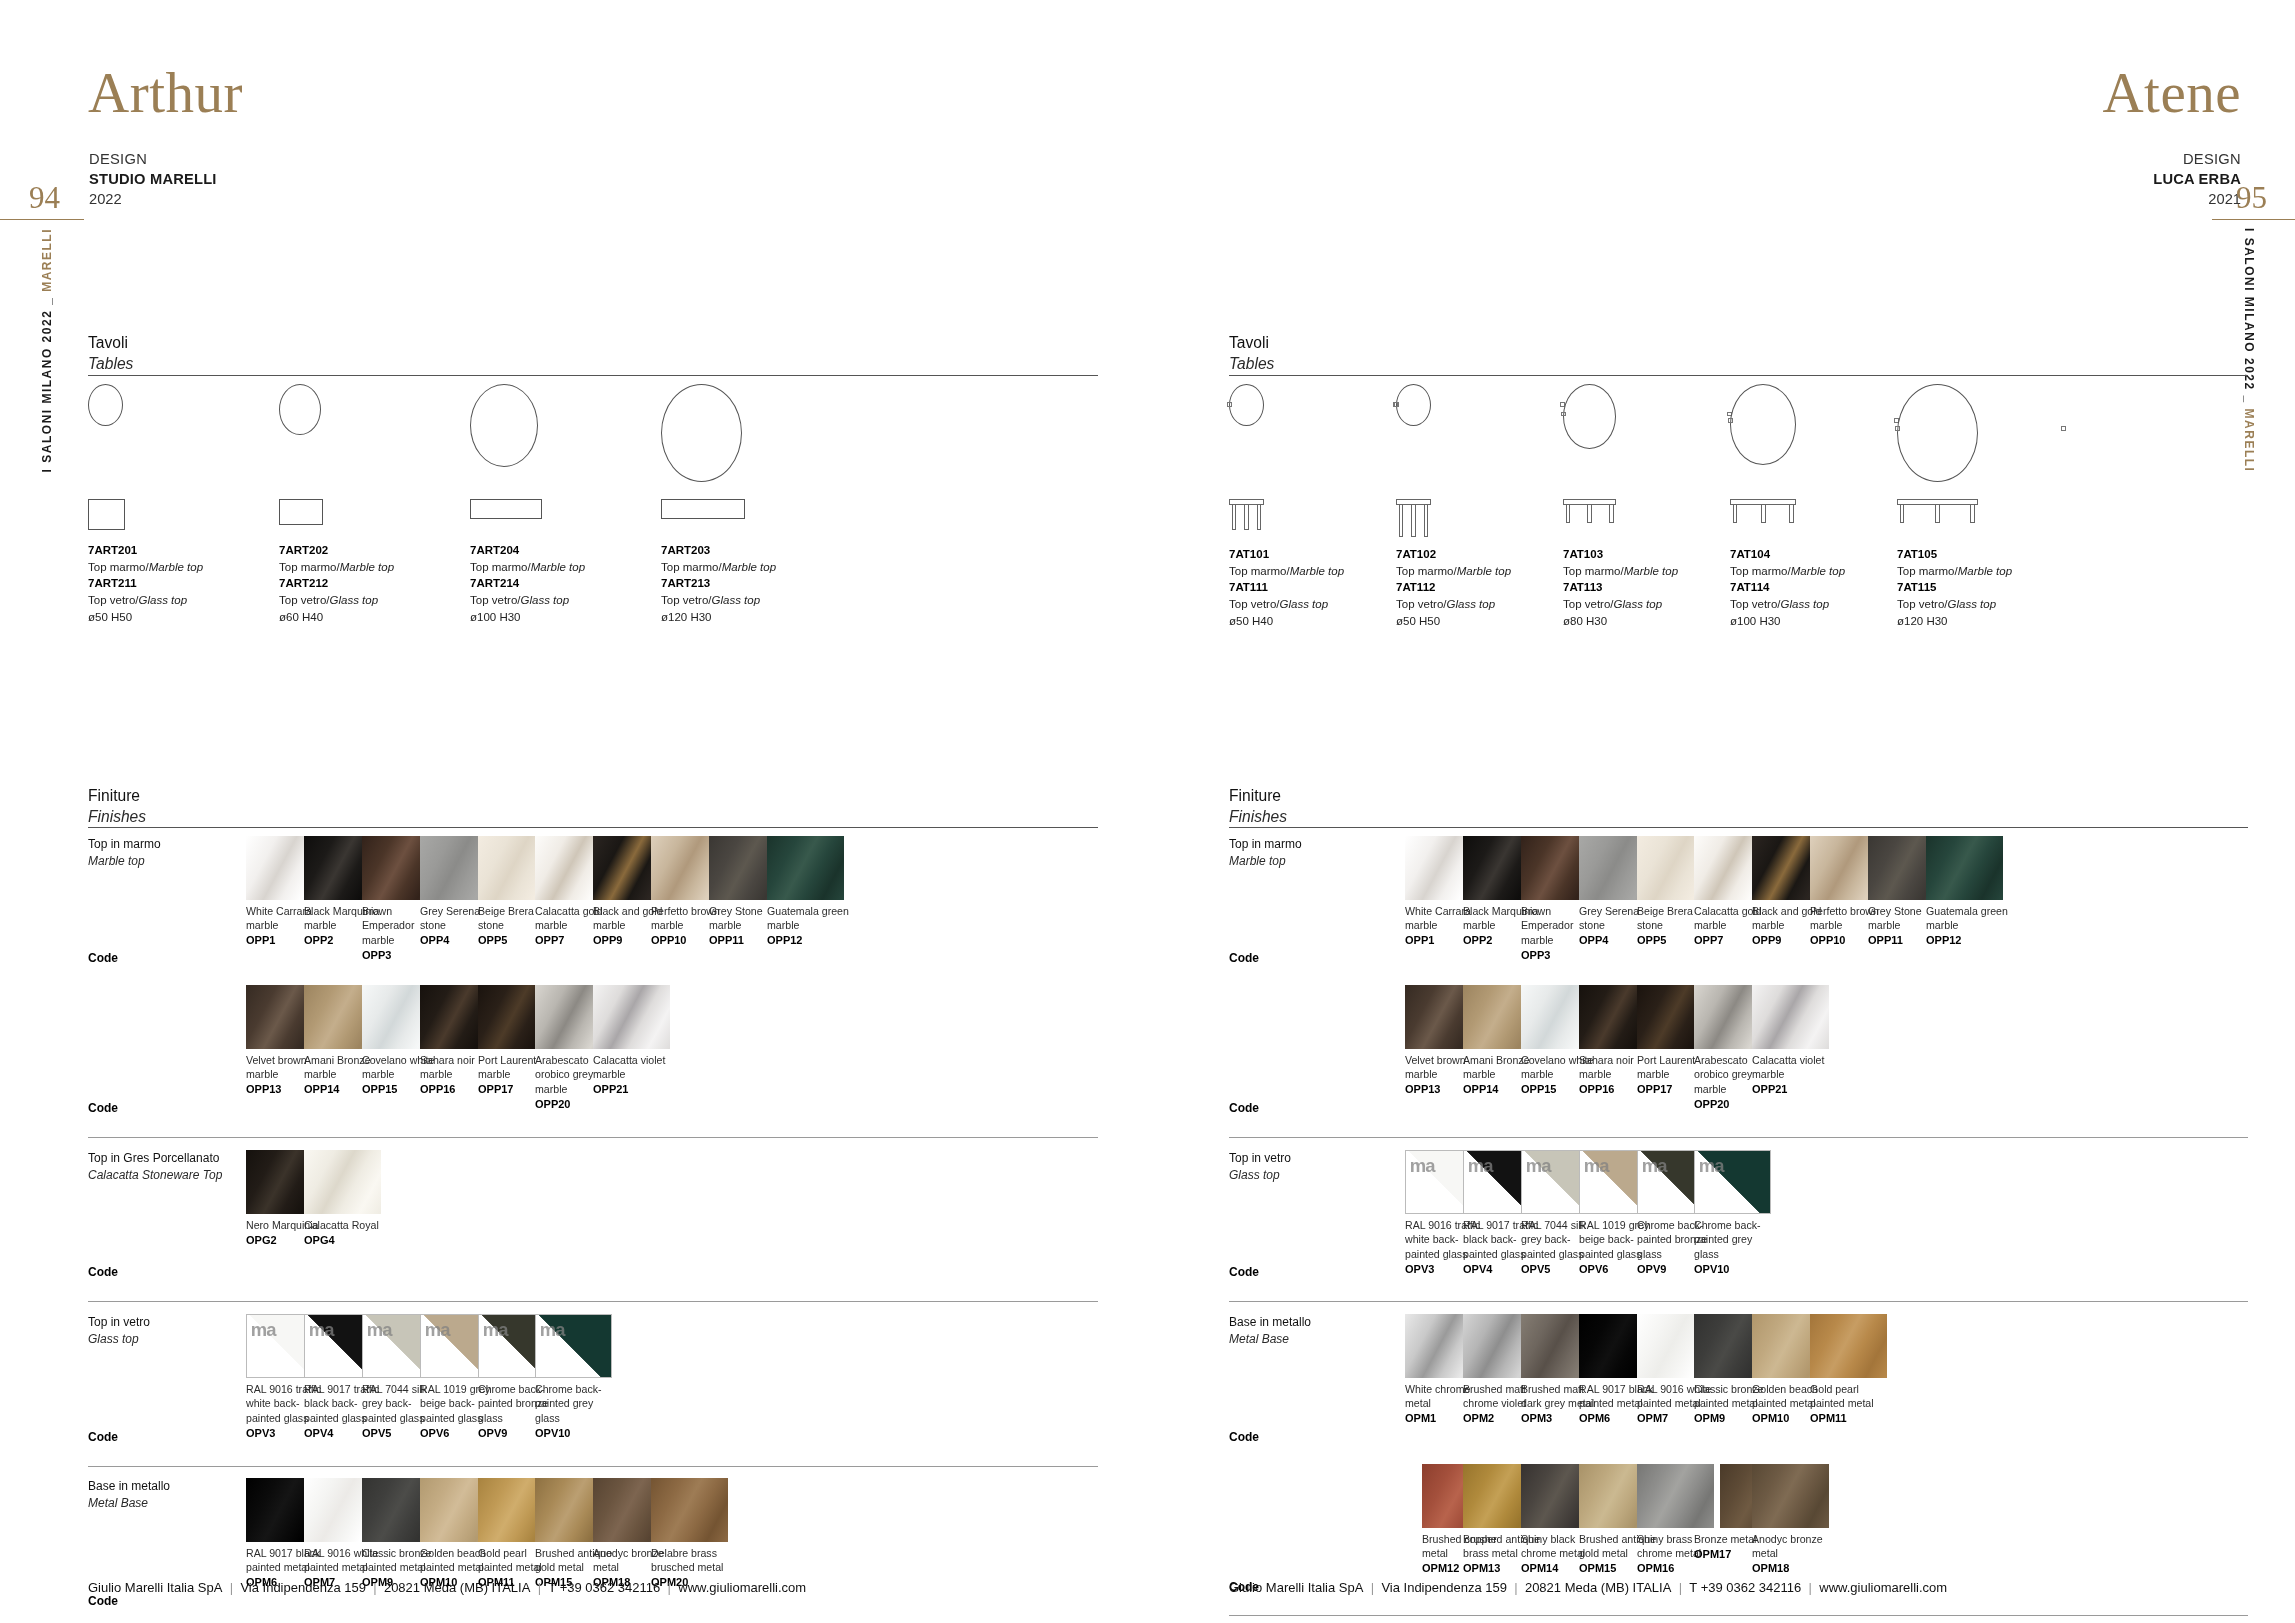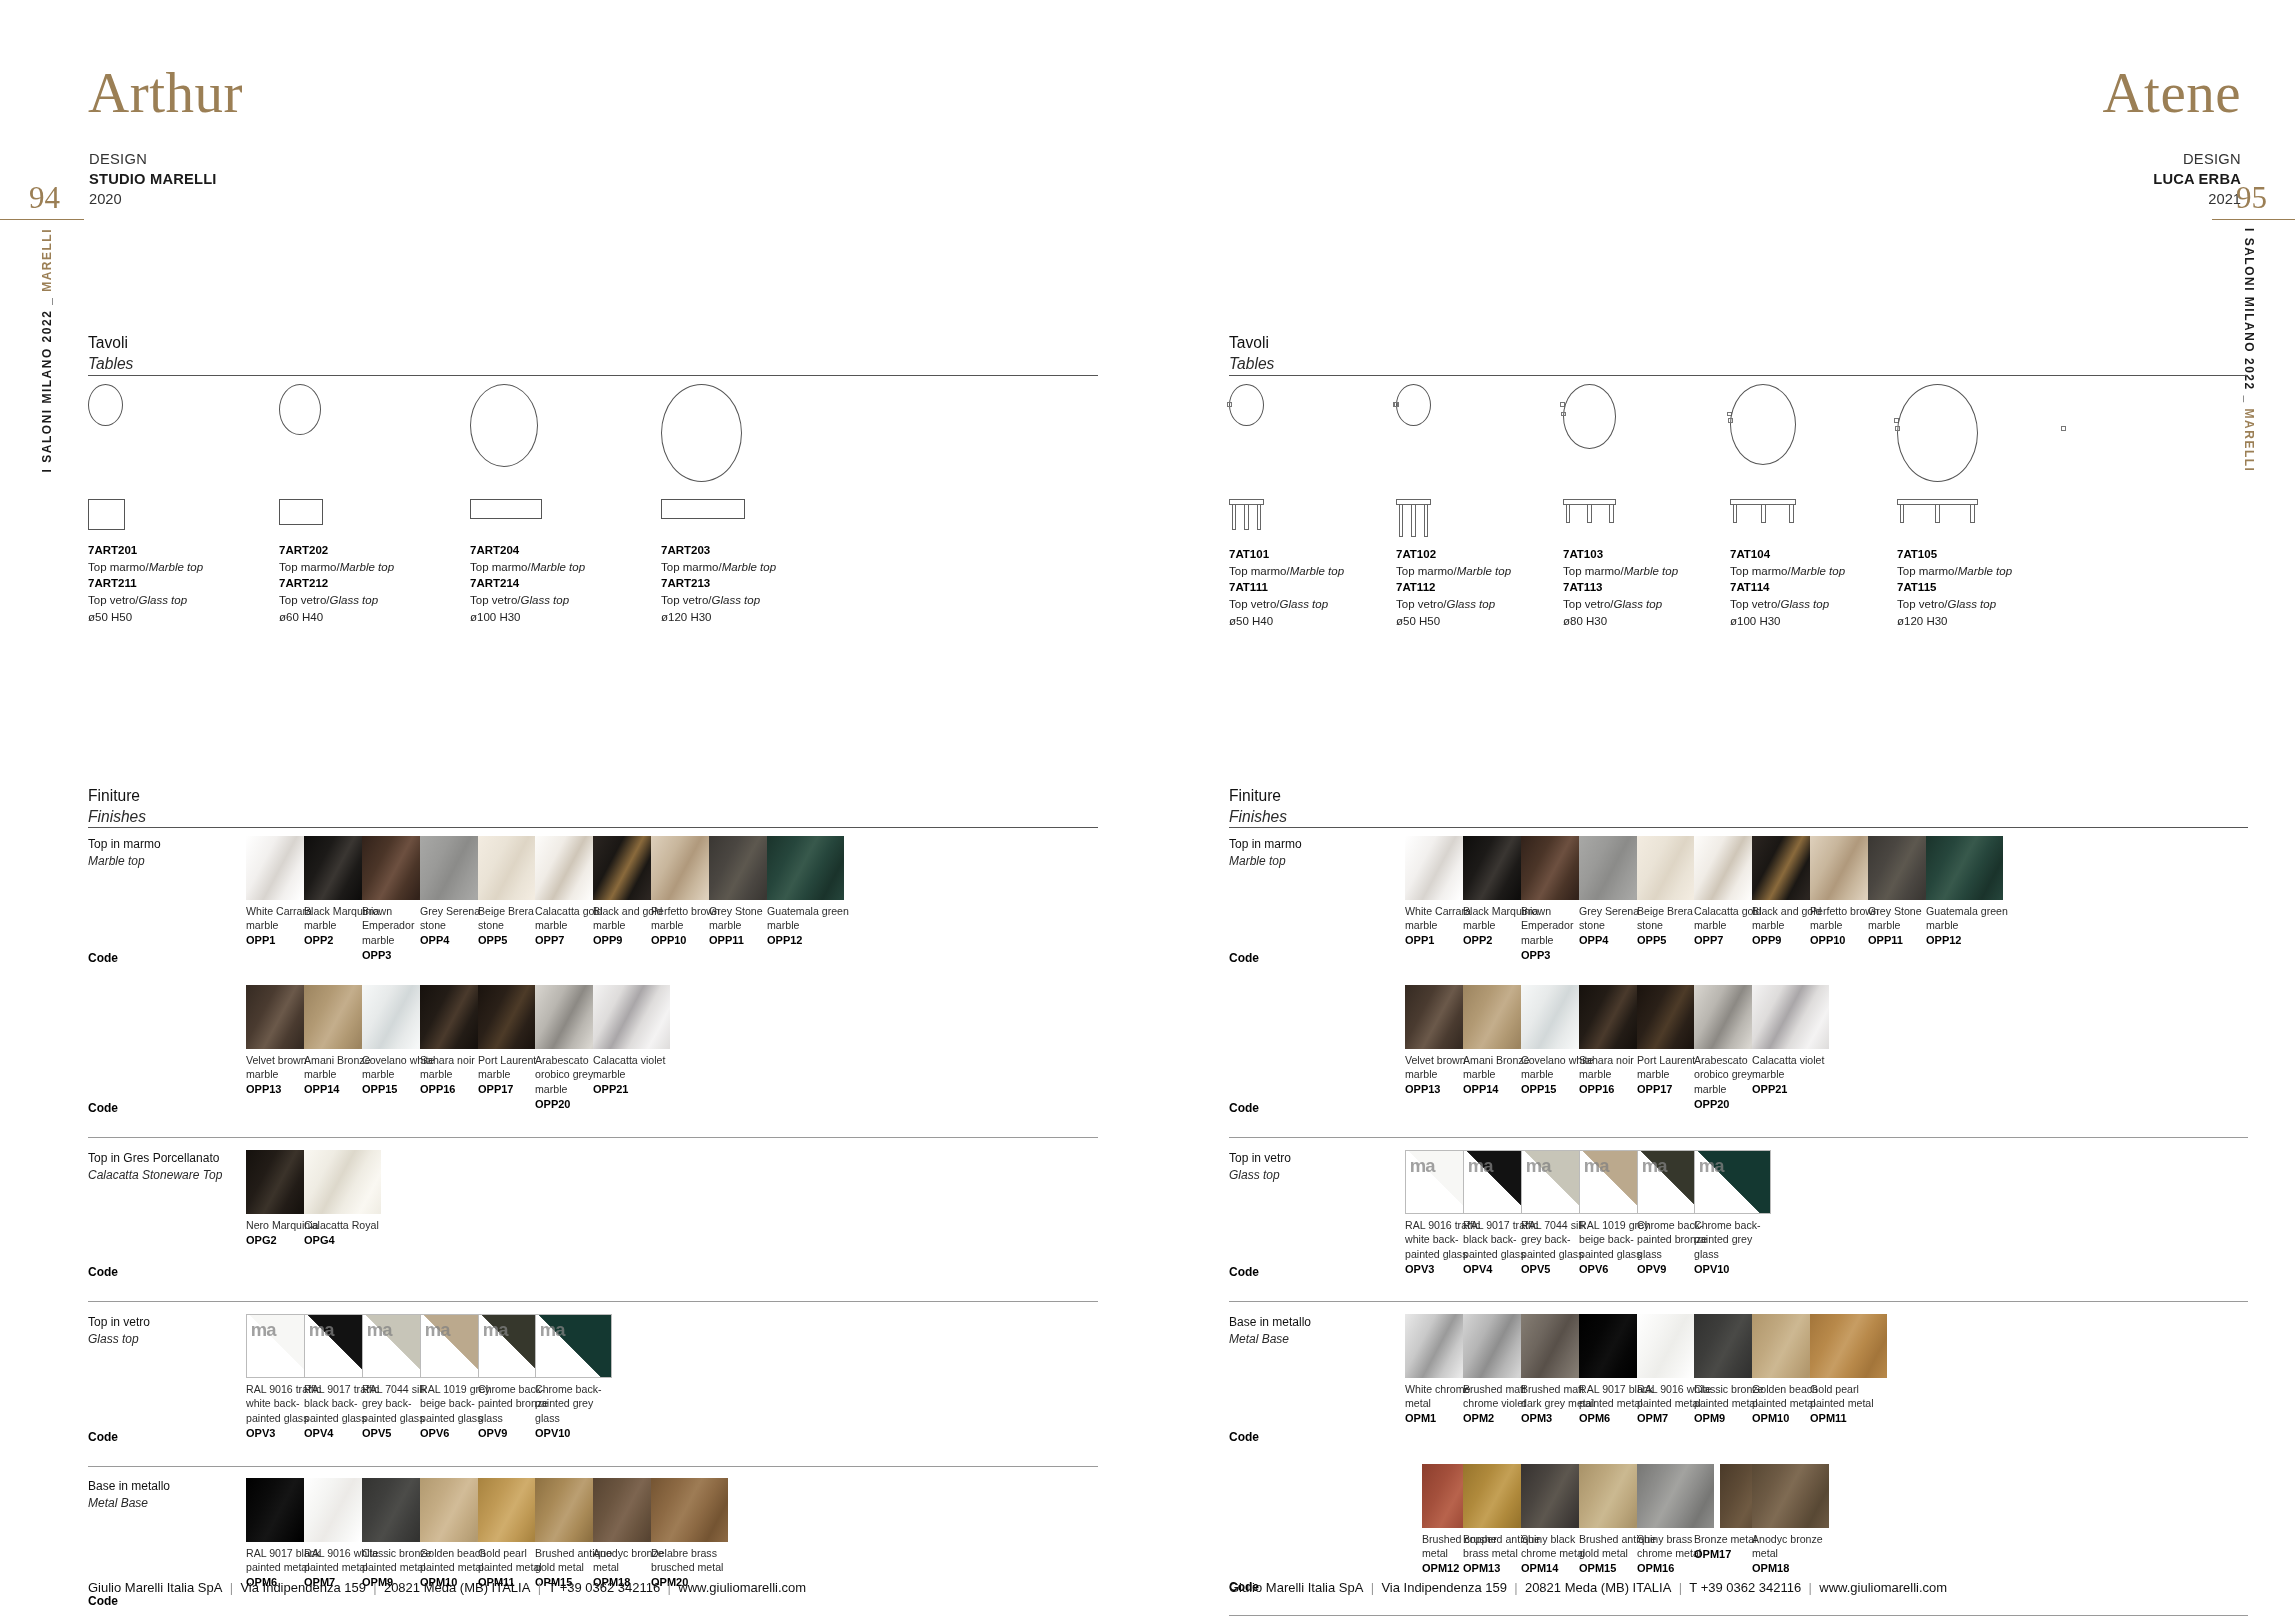--- a/index.html
+++ b/index.html
@@ -117,21 +117,21 @@
 </style>
 </head>
 <body>
 
 <div class="spread">
     <div class="page left">
       <div class="brand-title">Arthur</div>
       <div class="designer">
         <div class="lbl">DESIGN</div>
         <div class="name">STUDIO MARELLI</div>
-        <div class="yr">2020</div>
+        <div class="yr">2022</div>
       </div>
       <div class="pagenum">94</div>
       <div class="pagerule"></div>
       <div class="vrun"><span>I SALONI MILANO 2022 _ </span><span class="accent">MARELLI</span></div>
       <div class="sec-head" style="left: 88px; top: 332px;">
         <div>Tavoli</div>
         <div class="it">Tables</div>
       </div>
       <div class="sec-rule" style="left: 88px; top: 375px; width: 1010px;"></div>
       <div class="prod" style="left: 88px; top: 384px; width: 191px;">

